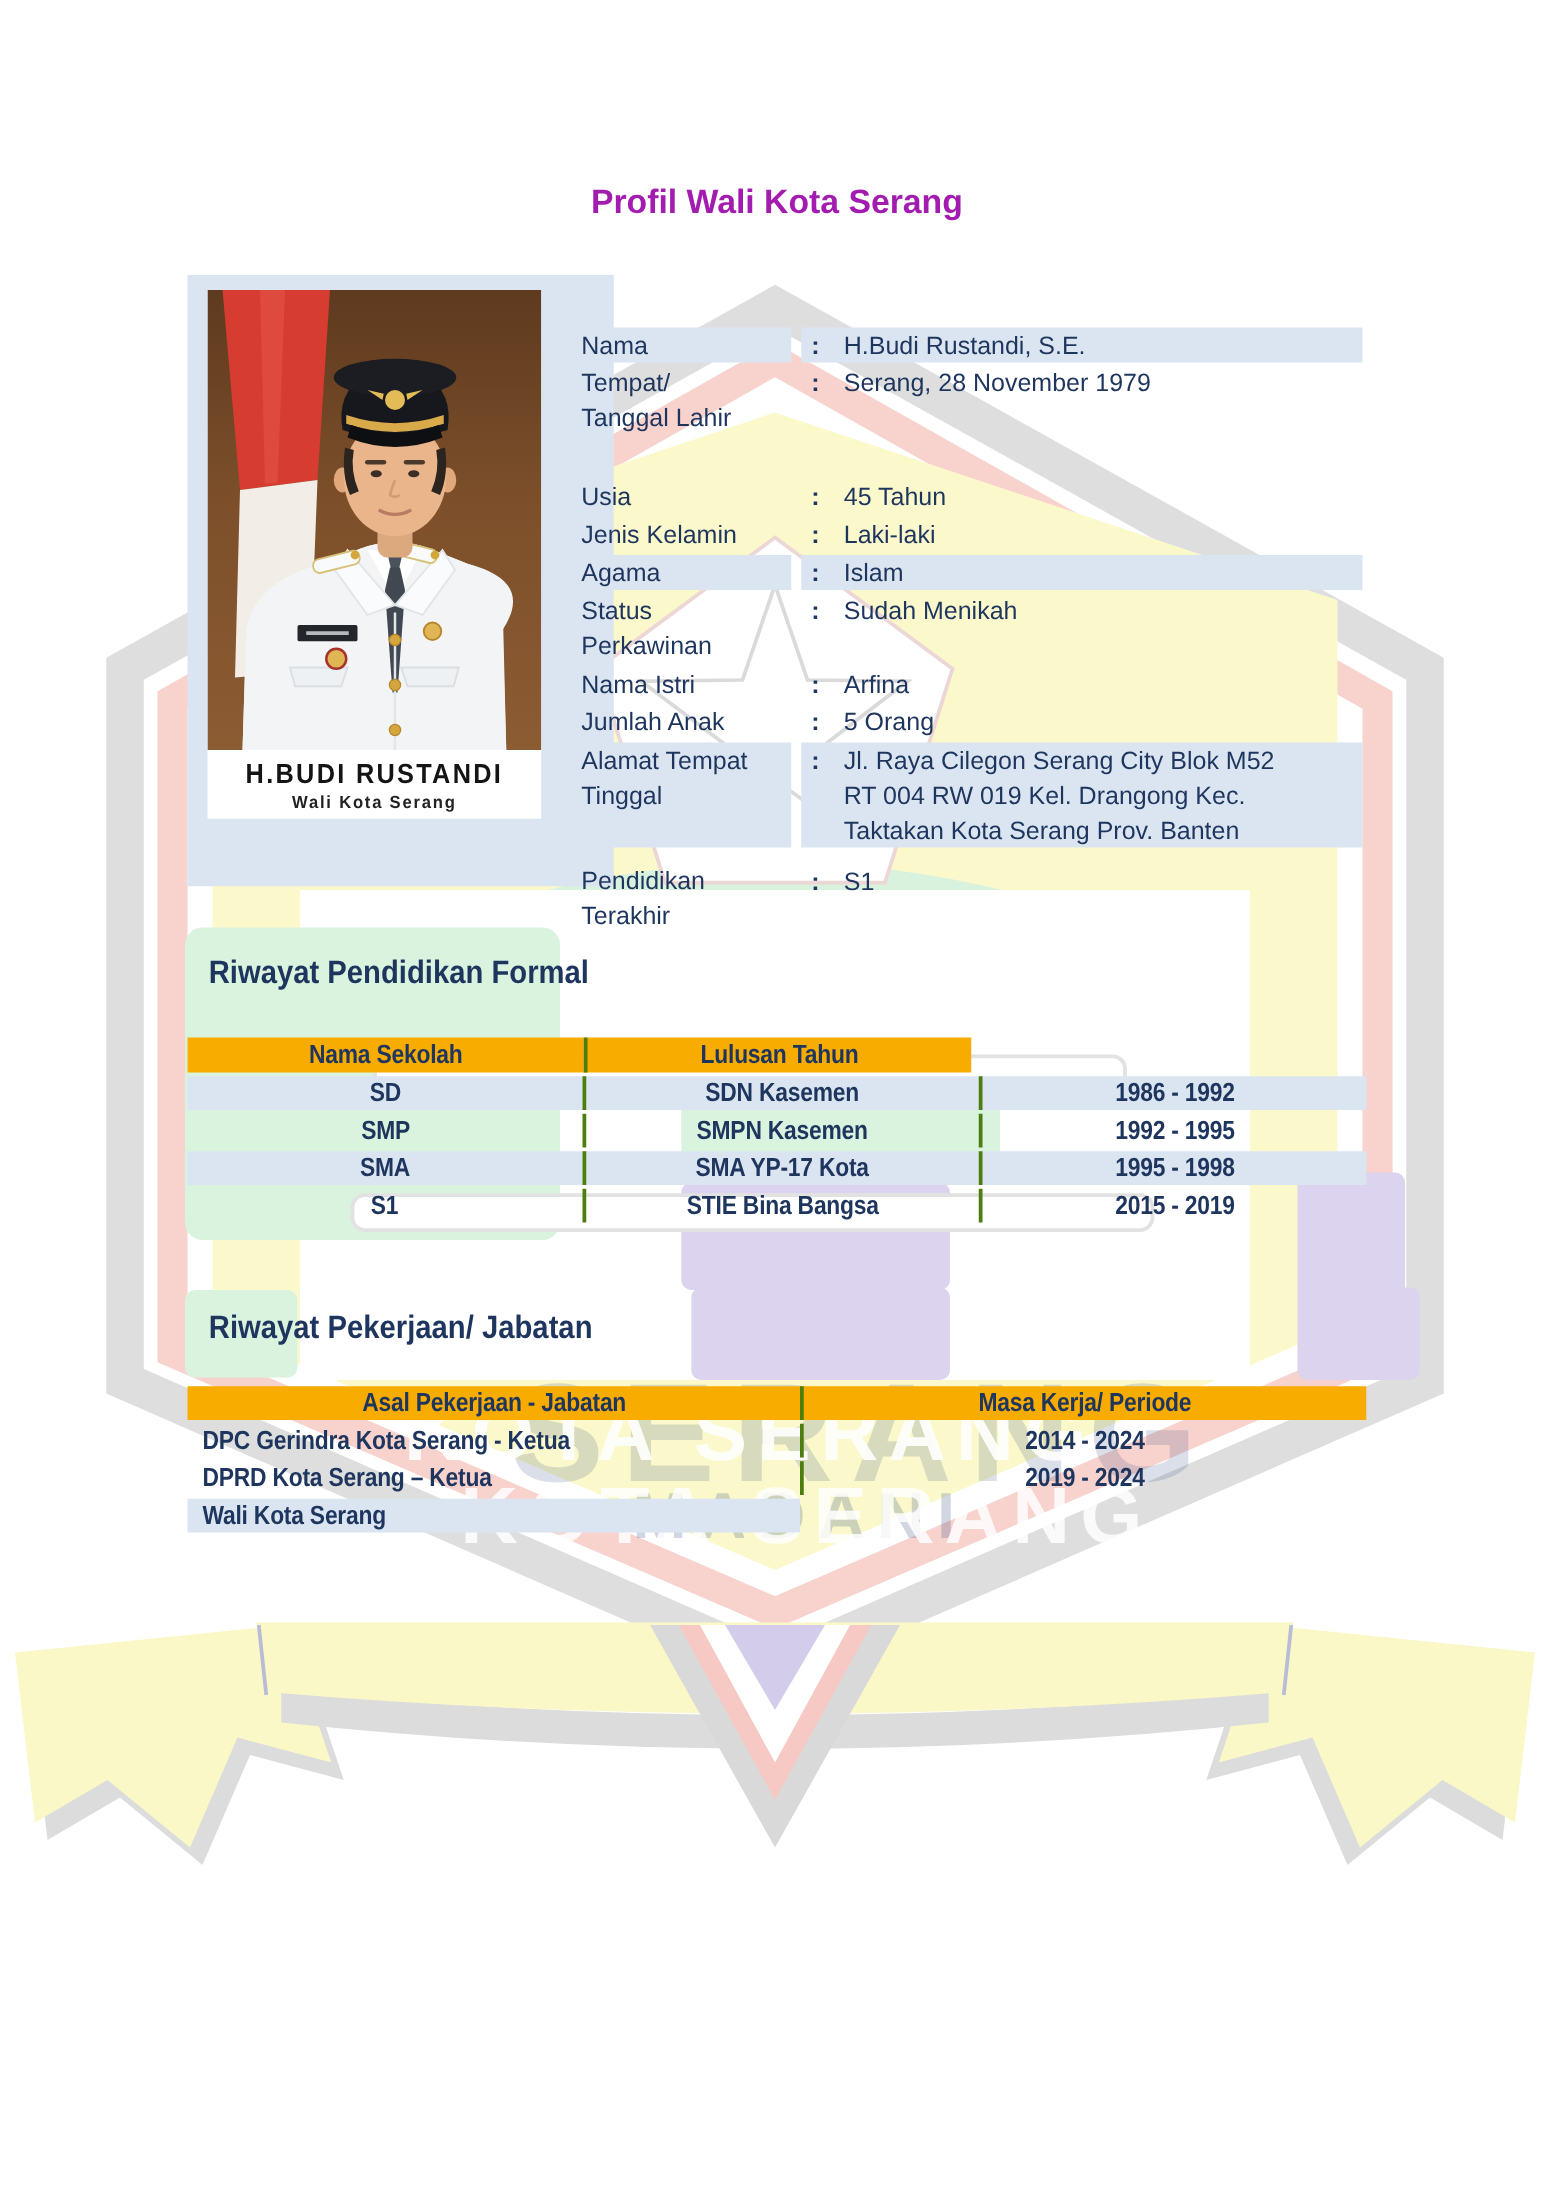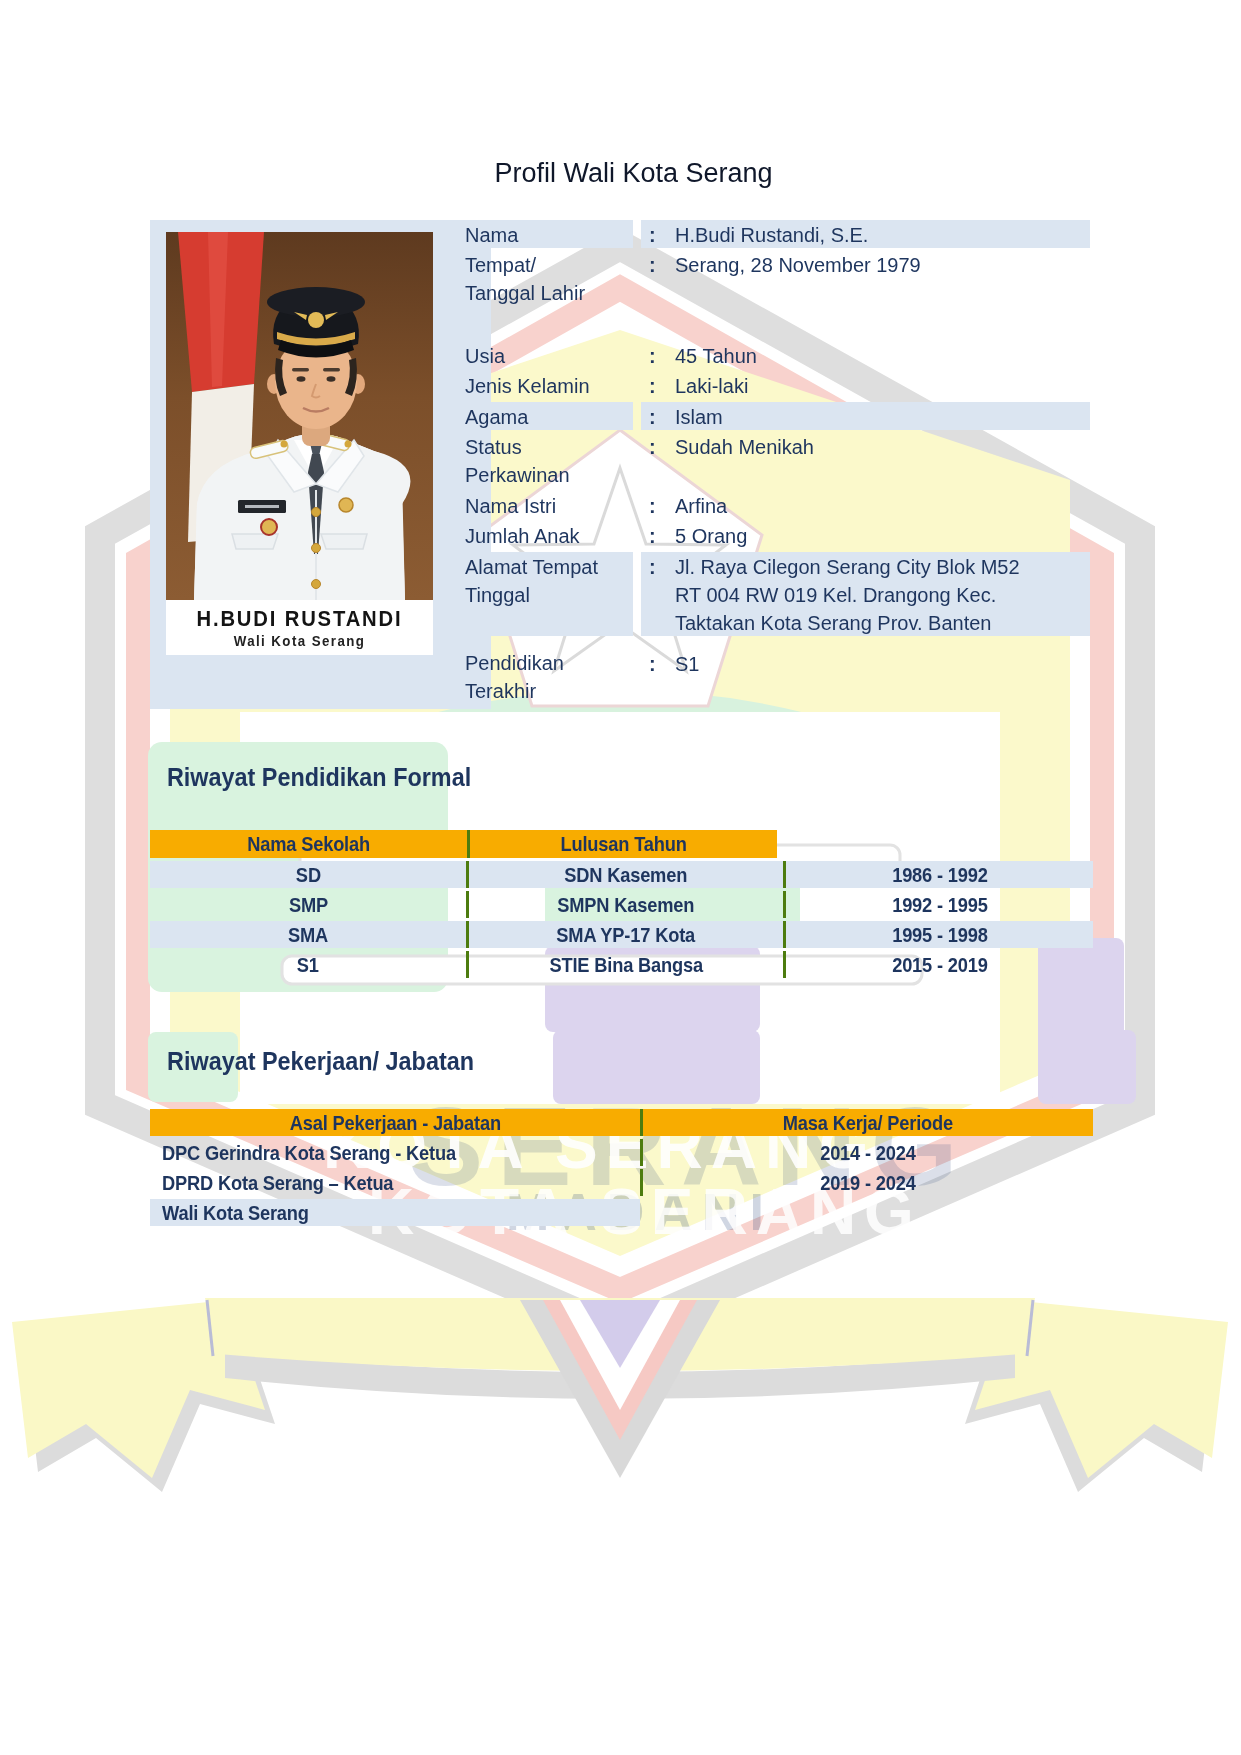--- a/index.html
+++ b/index.html
@@ -1,34 +1,34 @@
 <!DOCTYPE html>
 <html><head>
 <meta charset="utf-8">
 <style>
   html,body{margin:0;padding:0;background:#fff;}
   .page{position:relative;width:1241px;height:1755px;background:#ffffff;overflow:hidden;
         font-family:"Liberation Sans",sans-serif;color:#1E355E;}
   .wm{position:absolute;left:0;top:0;width:1241px;height:1755px;z-index:0;}
 
   
-  .doc-title{position:absolute;left:150px;top:146px;width:943px;margin:12px;text-align:center;
-             font-size:27px;font-weight:400;color:#0f172a;z-index:2;}
+  .doc-title{position:absolute;left:150px;top:146px;width:943px;margin:0;text-align:center;
+             font-size:27px;font-weight:700;color:#a21caf;z-index:2;}
 
   
   .photo-cell{position:absolute;left:150px;top:220px;width:297px;height:489px;background:#DBE5F1;z-index:2;padding-left:44px;}
   .photo{position:absolute;left:16px;top:12px;width:267px;height:368px;}
   .caption{position:absolute;left:16px;top:380px;width:267px;height:55px;background:#ffffff;text-align:center;}
   .cap-name{margin-top:6px;font-size:22px;font-weight:800;letter-spacing:2px;color:#141414;
             transform:scaleX(.92);transform-origin:50% 50%;}
   .cap-role{margin-top:1px;font-size:14px;font-weight:700;letter-spacing:1.5px;color:#222;
             transform:scaleX(.95);transform-origin:50% 50%;}
 
   
-  .prow{position:absolute;left:449px;width:665px;z-index:2;font-size:20px;line-height:28px;}
+  .prow{position:absolute;left:449px;width:665px;z-index:2;font-size:20px;line-height:28px;margin-top:42px;}
   .plabel{position:absolute;left:0;top:0;bottom:0;width:184px;padding:1px 0 0 16px;box-sizing:border-box;}
   .pval{position:absolute;left:192px;top:0;bottom:0;width:449px;box-sizing:border-box;}
   .blue .plabel,.blue .pval{background:#DBE5F1;}
   .colon{position:absolute;left:8px;top:1px;font-weight:700;}
   .vtext{position:absolute;left:34px;top:1px;right:6px;}
   .pre{white-space:pre-line;}
   .padtop .plabel,.padtop .vtext,.padtop .colon{padding-top:10px;}
 
   
   .sect{position:absolute;left:150px;width:943px;margin:0;font-size:26px;

